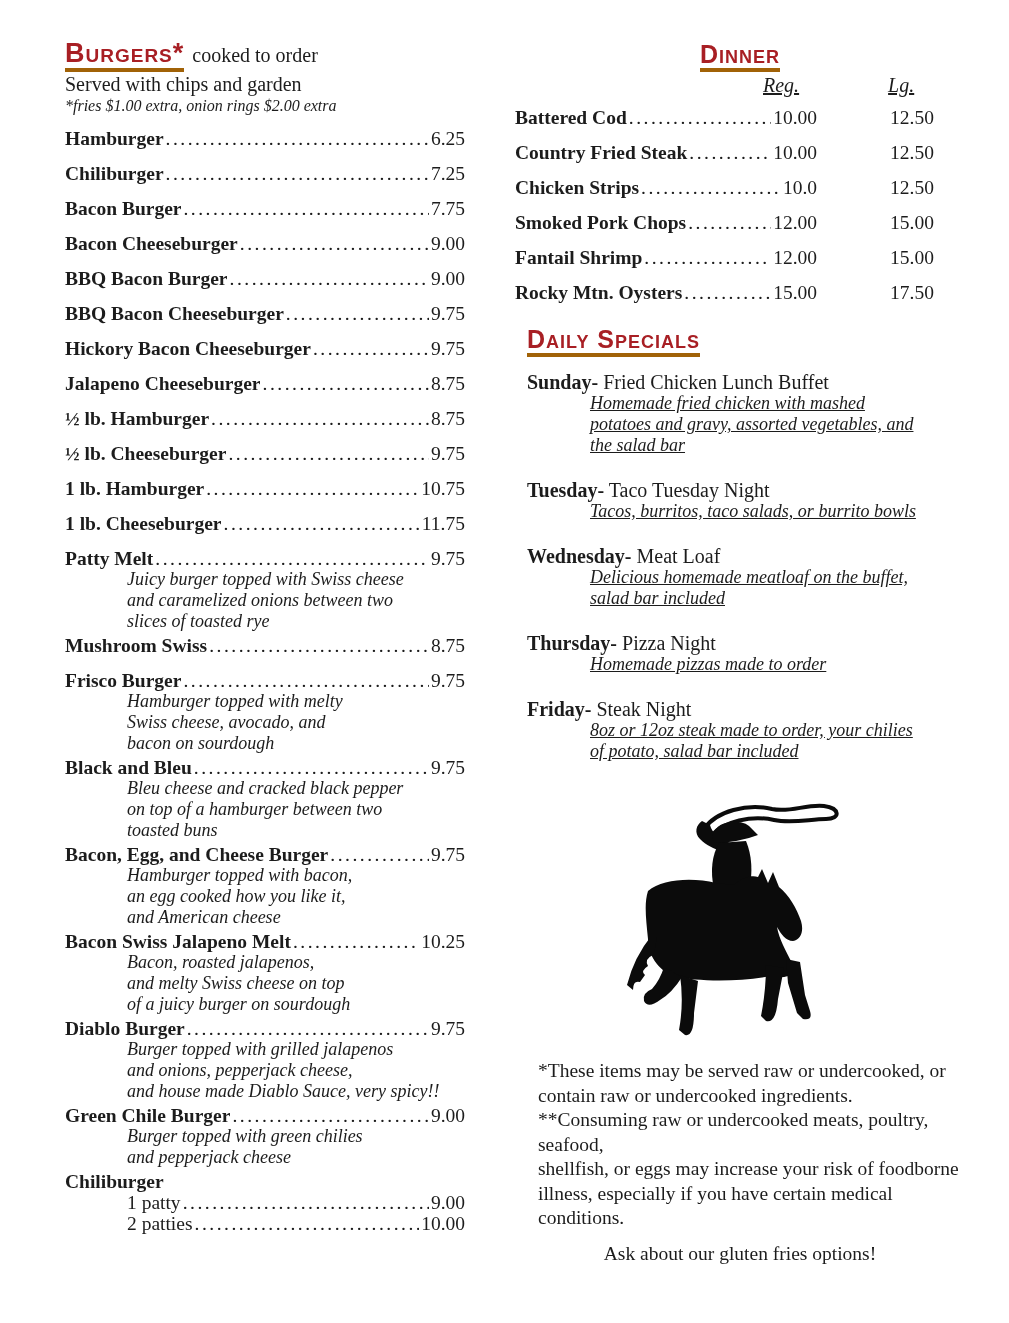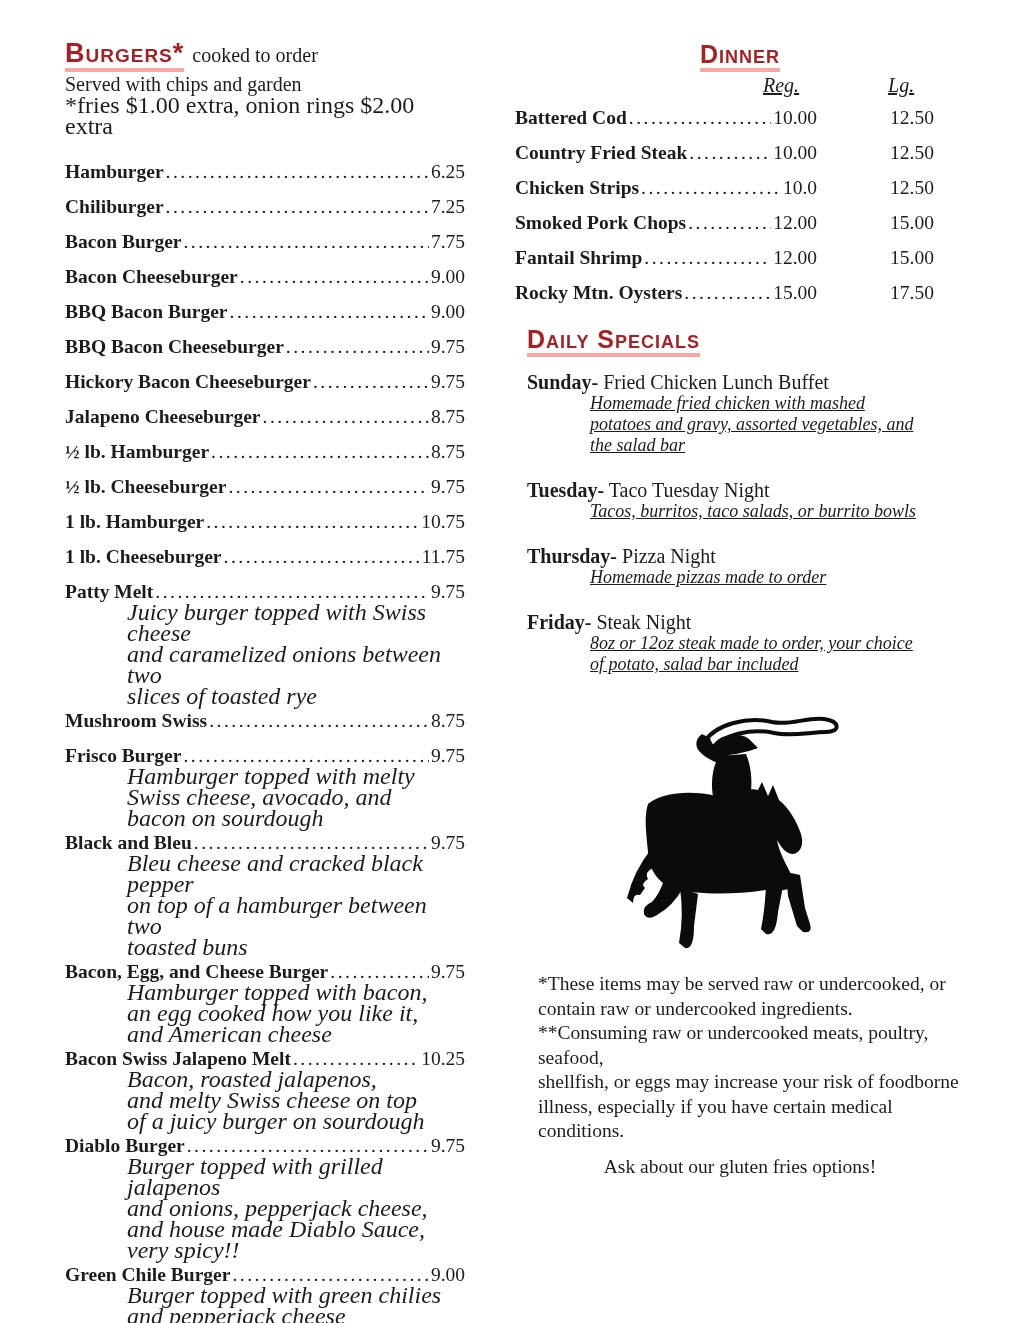--- a/index.html
+++ b/index.html
@@ -12,42 +12,42 @@
   .col-right{position:absolute;left:515px;top:42px;width:450px;}
 
   
   .red-head{
     font-family:"Liberation Sans", sans-serif;
     font-variant:small-caps;
     font-weight:bold;
     color:#a81f24;
     letter-spacing:1px;
     display:inline-block;
-    border-bottom:4px solid #fca5a5;
+    border-bottom:4px solid #a16207;
     line-height:1.0;
     padding-bottom:1px;
   }
   .h-burgers{font-size:27px;}
   .h-dinner{font-size:25px;}
   .h-specials{font-size:25px;}
 
   .head-row{margin-bottom:2px;}
   .head-suffix{font-size:20px;margin-left:8px;}
   .sub-line{font-size:20px;line-height:21px;}
-  .note-line{font-size:24px;line-height:21px;margin-bottom:24px;}
+  .note-line{font-size:16px;line-height:21px;font-style:italic;margin-bottom:12px;}
 
   
   .b-list{font-size:19.5px;}
   .b-item{margin-bottom:14px;}
   .b-row{display:flex;align-items:flex-end;line-height:21px;}
   .b-name{font-weight:bold;white-space:nowrap;}
   .leader{flex:1;overflow:hidden;white-space:nowrap;margin:0 2px;}
   .leader::after{content:"..................................................................................................";letter-spacing:2.5px;font-weight:normal;}
   .b-price{white-space:nowrap;}
-  .b-desc{font-style:italic;font-size:24px;line-height:21px;white-space:pre-line;padding-left:62px;margin-bottom:-11px;}
+  .b-desc{font-style:italic;font-size:18px;line-height:21px;white-space:pre-line;padding-left:62px;margin-bottom:-11px;}
   .b-desc:empty{display:none;margin:0;}
 
   .chili .b-name{font-weight:bold;}
   .chili-opt .b-row{padding-left:62px;}
   .chili-opt .opt-name{font-weight:normal;}
 
   
   .dinner-head{text-align:center;margin-bottom:2px;}
   .dinner-sub{text-align:center;font-size:20px;line-height:22px;margin-bottom:12px;}
   .d-colhead{font-size:20px;line-height:22px;margin-bottom:11px;}
@@ -387,35 +387,43 @@
           </div>
 
           <div class="sp-item">
             <div class="sp-title">
               <span class="sp-day">Tuesday-</span>
               <span>Taco Tuesday Night</span>
             </div>
             <div class="sp-desc">Tacos, burritos, taco salads, or burrito bowls</div>
           </div>
 
+          <div class="sp-item">
+            <div class="sp-title">
+              <span class="sp-day">Wednesday-</span>
+              <span>Meat Loaf</span>
+            </div>
+            <div class="sp-desc">Delicious homemade meatloaf on the buffet,
+salad bar included</div>
+          </div>
 
           <div class="sp-item">
             <div class="sp-title">
               <span class="sp-day">Thursday-</span>
               <span>Pizza Night</span>
             </div>
             <div class="sp-desc">Homemade pizzas made to order</div>
           </div>
 
           <div class="sp-item">
             <div class="sp-title">
               <span class="sp-day">Friday-</span>
               <span>Steak Night</span>
             </div>
-            <div class="sp-desc">8oz or 12oz steak made to order, your choice
+            <div class="sp-desc">8oz or 12oz steak made to order, your chilies
 of potato, salad bar included</div>
           </div>
         </div>
     </div>
 
     
     <svg class="cowboy" viewBox="0 0 235 248" aria-hidden="true">
       <g fill="#0b0b0b" stroke="none">
 
         <path d="M84,30 C96,12 128,4 152,10 C170,14 186,5 204,7 C220,9 221,20 206,20 C190,20 172,25 154,21 C132,16 104,22 91,37" fill="none" stroke="#0b0b0b" stroke-width="4" stroke-linecap="round"></path>

